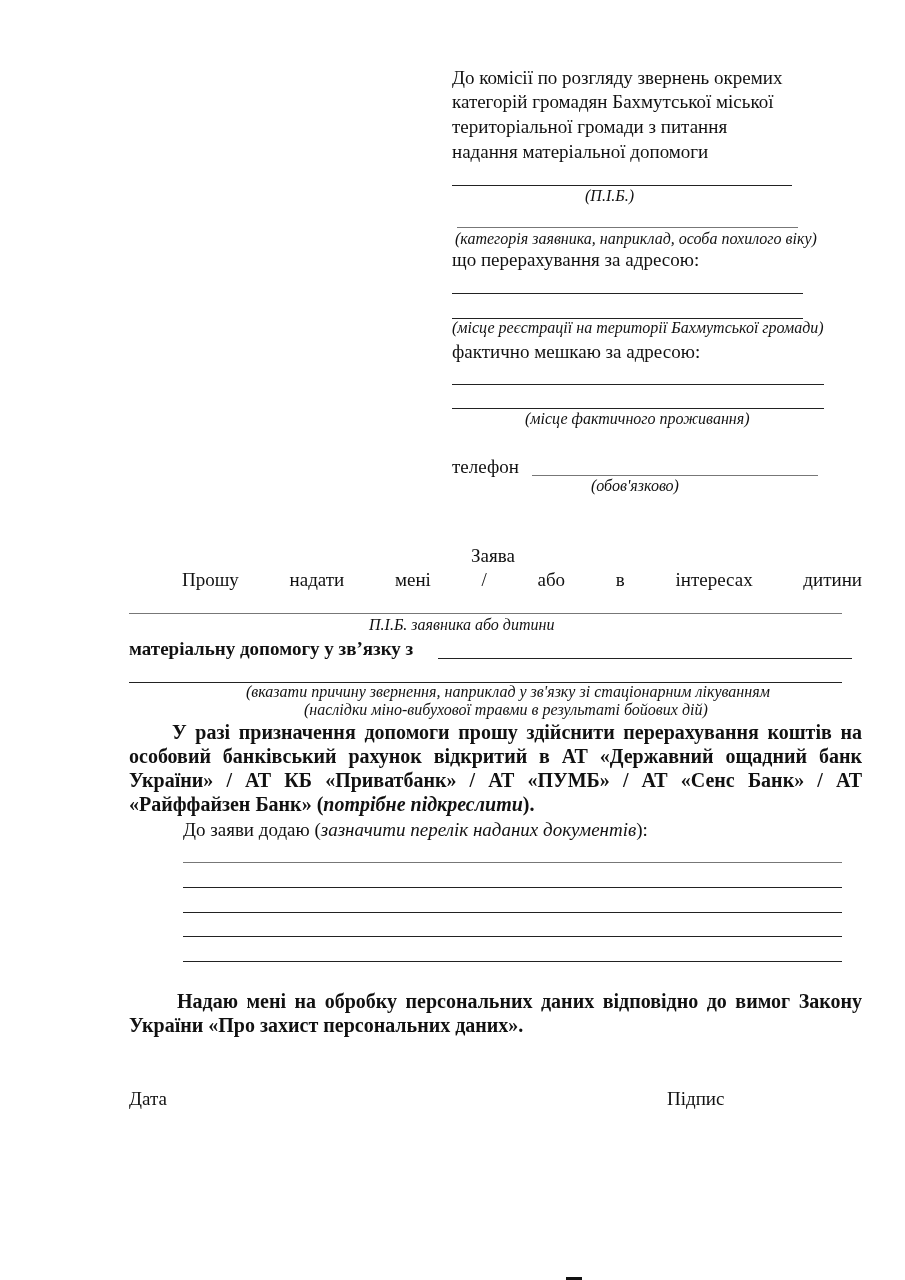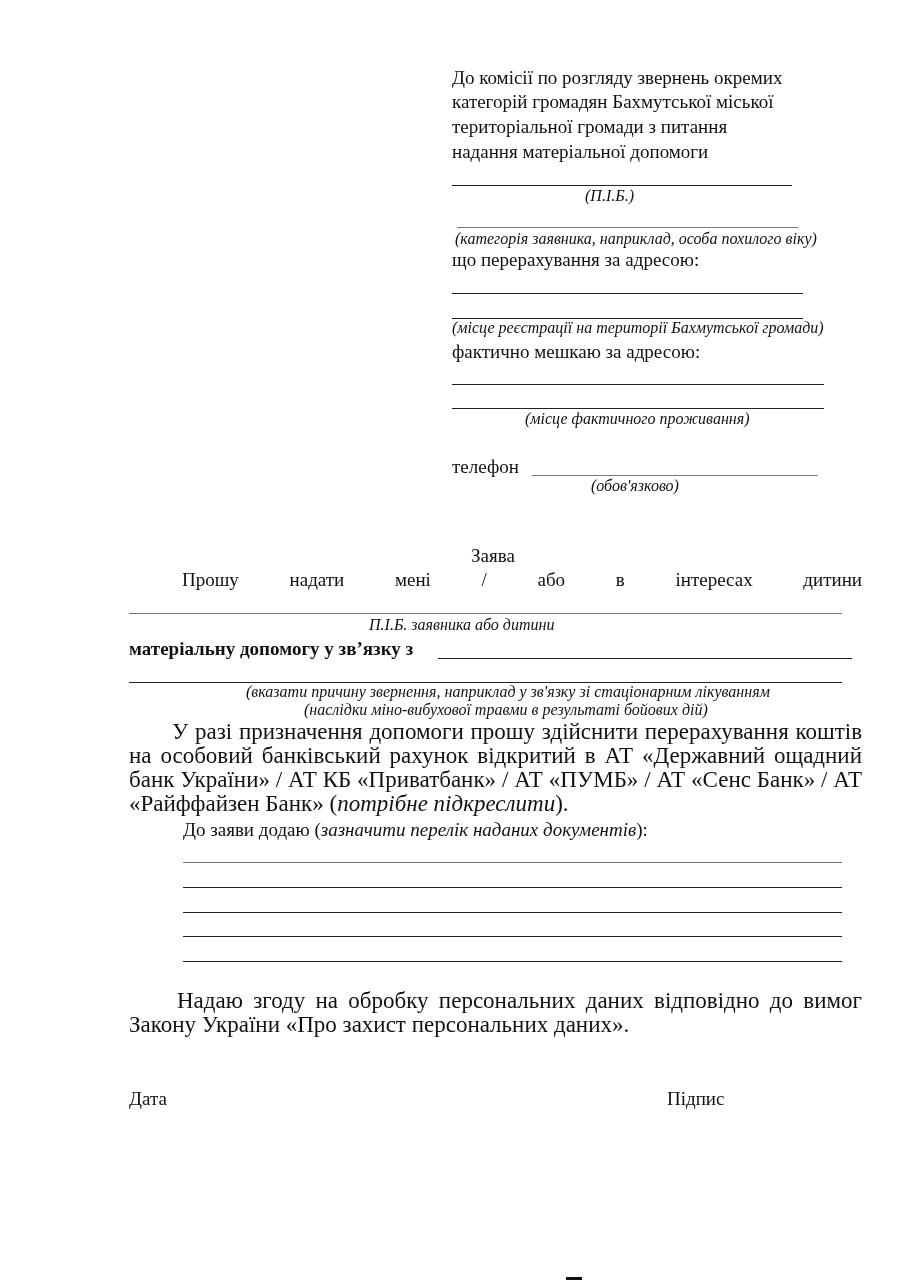--- a/index.html
+++ b/index.html
@@ -3,21 +3,21 @@
 <meta charset="utf-8">
 <style>
   html, body { margin: 0; padding: 0; background: #ffffff; }
   body { width: 905px; height: 1280px; position: relative; overflow: hidden;
          font-family: "Liberation Serif", serif; color: #111; }
   .abs { position: absolute; }
   .t18 { font-size: 19px; line-height: 24px; white-space: nowrap; }
   .cap { font-size: 16px; font-style: italic; white-space: nowrap; line-height: 16px; }
   .line { position: absolute; height: 0; border-top: 1px solid #222; }
   .line.grey { border-top-color: #777; }
-  .para { font-size: 23px; line-height: 24px; text-align: justify; }
+  .para { font-size: 20px; line-height: 24px; text-align: justify; font-weight: bold; }
   .mark { position: absolute; left: 566px; height: 3px; top: 1277px; width: 16px; background: #111; }
 </style>
 </head>
 <body>
 
 <div class="abs t18" style="left:452px; top:66px;">До комісії по розгляду  звернень  окремих</div>
 <div class="abs t18" style="left:452px; top:90px;">категорій  громадян Бахмутської міської</div>
 <div class="abs t18" style="left:452px; top:115px;">територіальної громади  з питання</div>
 <div class="abs t18" style="left:452px; top:140px;">надання  матеріальної допомоги</div>
 
@@ -69,18 +69,18 @@
 <div class="abs t18" style="left:183px; top:818px;">
   <span>До заяви додаю (</span><i>зазначити перелік наданих документів</i><span>):</span>
 </div>
 
 <div class="line grey" style="left:183px; top:862px; width:659px;"></div>
 <div class="line" style="left:183px; top:887px; width:659px;"></div>
 <div class="line" style="left:183px; top:912px; width:659px;"></div>
 <div class="line" style="left:183px; top:936px; width:659px;"></div>
 <div class="line" style="left:183px; top:961px; width:659px;"></div>
 
-<div class="abs para" style="left:129px; top:989px; width:733px; text-indent:48px;">Надаю згоду на обробку персональних даних відповідно до вимог Закону України «Про захист персональних даних».</div>
+<div class="abs para" style="left:129px; top:989px; width:733px; text-indent:48px;">Надаю мені на обробку персональних даних відповідно до вимог Закону України «Про захист персональних даних».</div>
 
 <div class="abs t18" style="left:129px; top:1087px;">Дата</div>
 <div class="abs t18" style="left:667px; top:1087px;">Підпис</div>
 
 <div class="mark"></div>
 
 </body></html>

